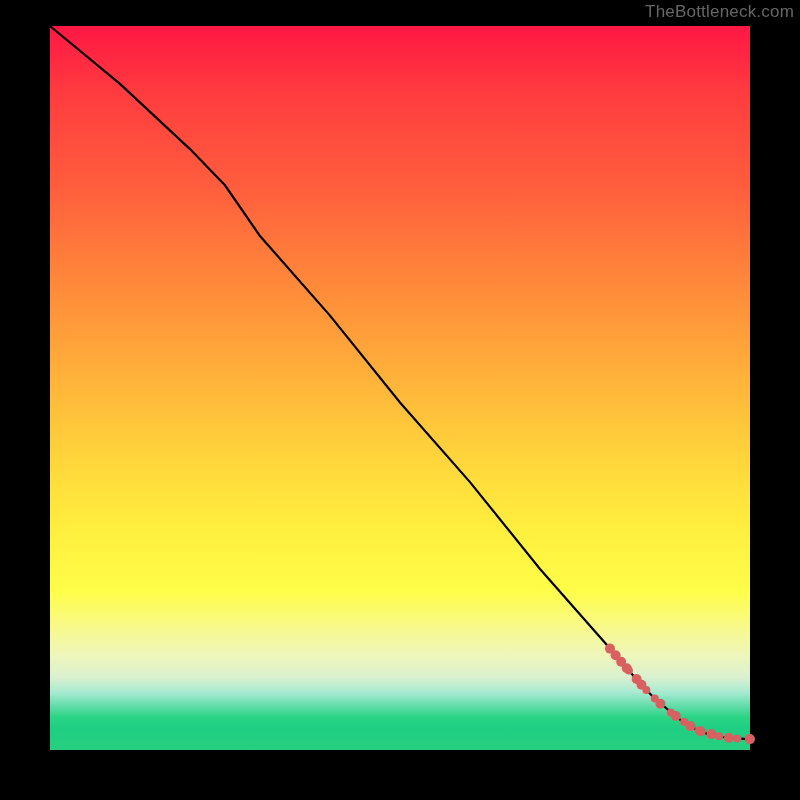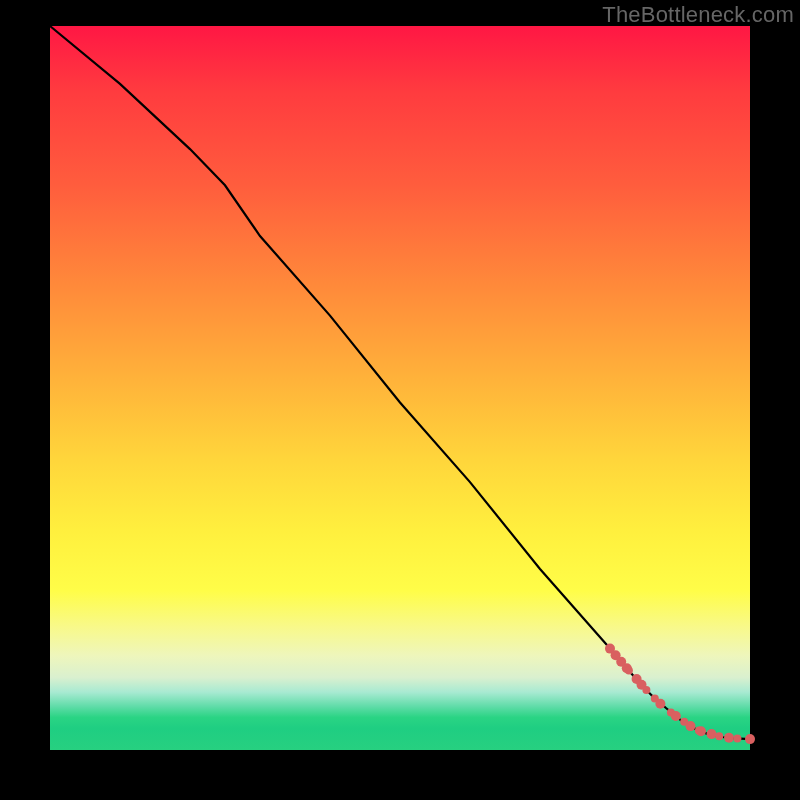--- a/index.html
+++ b/index.html
@@ -15,21 +15,21 @@
     position: relative;
     width: 800px;
     height: 800px;
     background: #000;
   }
   .watermark {
     position: absolute;
     top: 2px;
     right: 6px;
     color: #666;
-    font-size: 22px;
+    font-size: 17px;
     font-weight: 500;
     letter-spacing: 0.2px;
     z-index: 4;
   }
   .plot {
     position: absolute;
     left: 50px;
     top: 26px;
     width: 700px;
     height: 724px;

